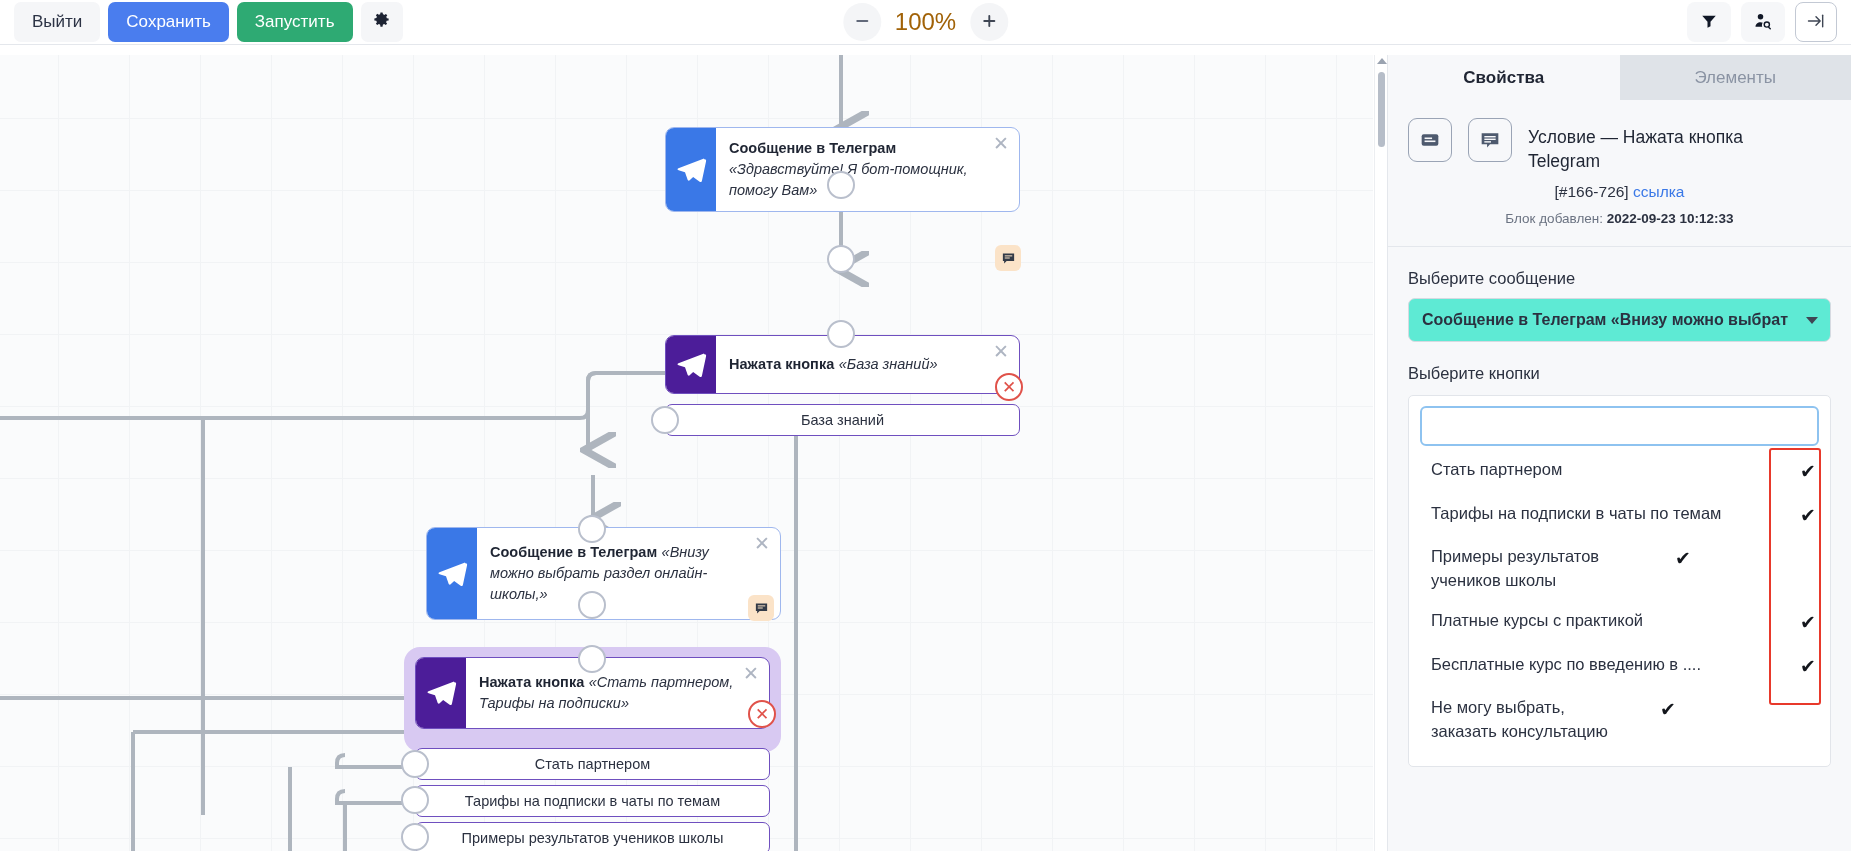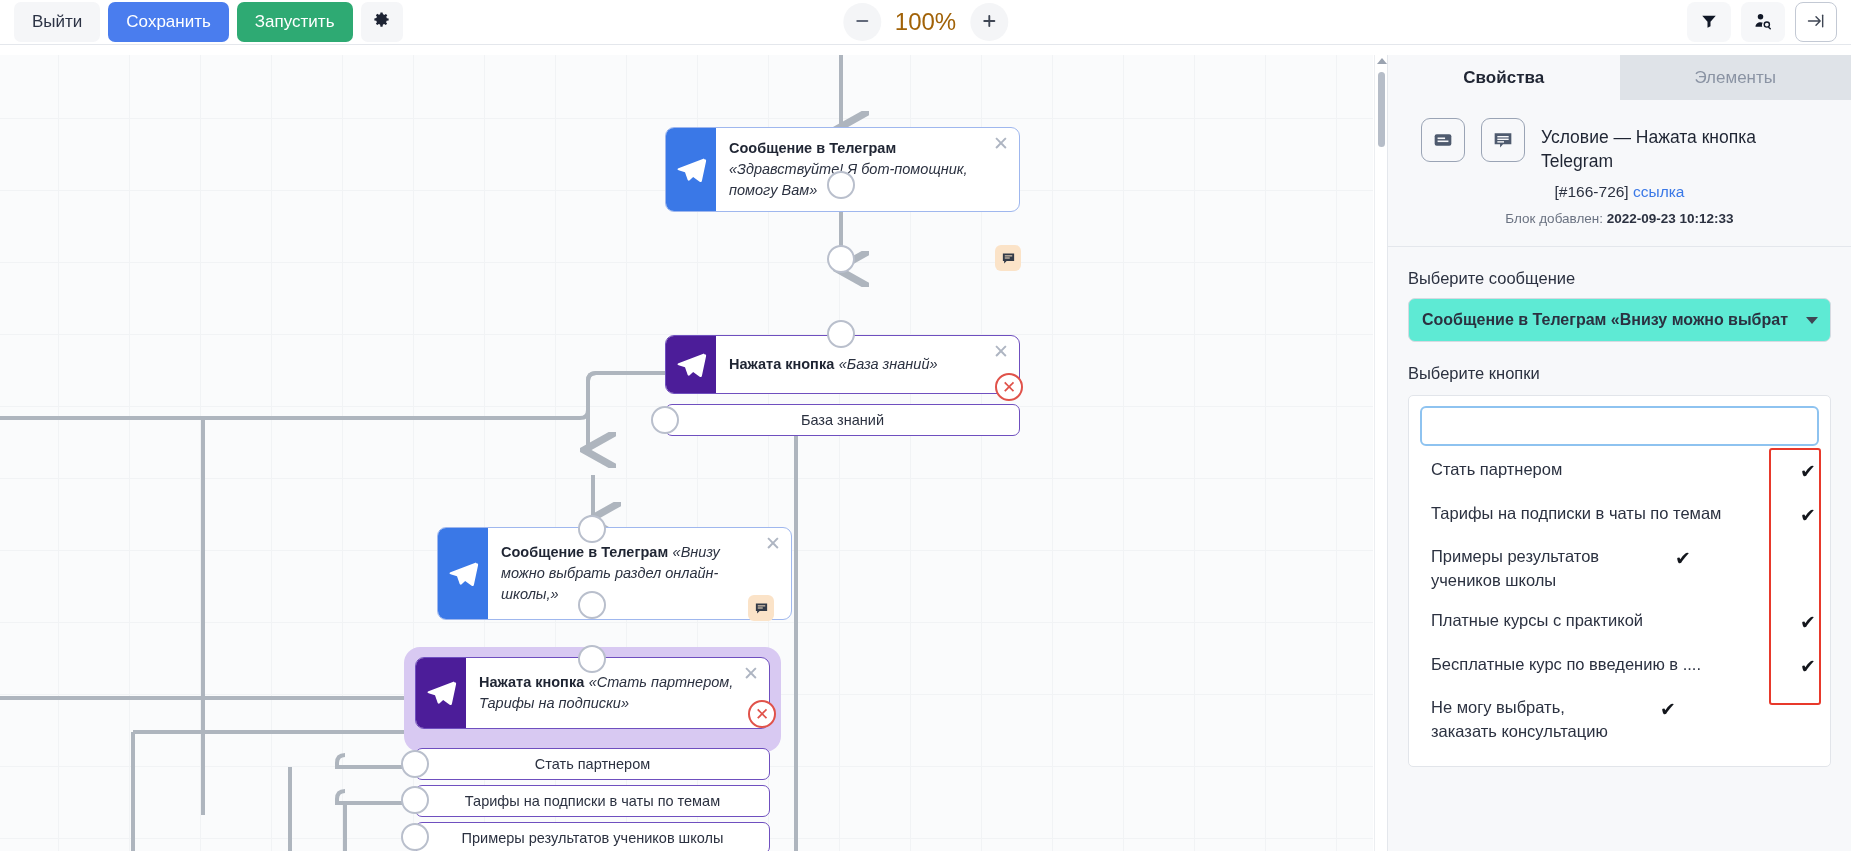--- a/index.html
+++ b/index.html
@@ -134,21 +134,21 @@
   }
   .tabs { display:flex; height:45px; }
   .tab {
     flex:1; display:flex; align-items:center; justify-content:center;
     font-size:17px; cursor:pointer;
   }
   .tab.inactive { background:#dfe3e8; color:#8a93a3; }
   .tab.active   { background:#f7f8fa; color:#1f2533; font-weight:bold; }
 
   .panel-head { padding:18px 20px 16px; text-align:center; }
-  .head-row { display:flex; align-items:flex-start; justify-content:flex-end; gap:16px; }
+  .head-row { display:flex; align-items:flex-start; justify-content:flex-start; gap:16px; }
   .sq-ico {
     width:44px; height:44px; flex:0 0 44px; border-radius:9px;
     border:1px solid #9aa4b5; background:#f7f8fa;
     display:flex; align-items:center; justify-content:center;
   }
   .head-title {
     font-size:17.5px; color:#1f2533; line-height:1.35; padding-top:8px;
     text-align:left; max-width:290px;
   }
   .head-id { margin-top:10px; font-size:15.5px; color:#2b3140; }
@@ -330,21 +330,21 @@
           <span class="node-t2">«База знаний»</span>
         </div>
         <div class="node-x">✕</div>
       </div>
     </div>
     <div class="port" style="left:827px; top:265px;"></div>
     <div class="badge-err" style="left:995px; top:318px;">✕</div>
     <div class="opt-row" style="left:665px; top:349px; width:355px;">База знаний</div>
     <div class="port" style="left:651px; top:351px;"></div>
 
-    <div class="node" style="left:437px; top:472px; width:355px;">
+    <div class="node" style="left:426px; top:472px; width:355px;">
       <div class="node-card blue">
         <div class="node-ico blue">
           <svg width="32" height="32" viewBox="0 0 24 24" fill="#ffffff">
               <path d="M21.8 3.3 2.6 10.7c-1 .4-1 1.1.1 1.4l4.8 1.5 1.9 5.6c.2.6.4.8.9.8.4 0 .6-.2.9-.5l2.4-2.3 4.9 3.6c.9.5 1.5.2 1.7-.8l3.1-14.6c.3-1.2-.5-1.8-1.5-1.4z"></path>
             </svg>
         </div>
         <div class="node-body" style="padding-top:14px;padding-bottom:14px;">
           <span class="node-t1">Сообщение в Телеграм</span>
           <span class="node-t2">«Внизу можно выбрать раздел онлайн-школы,»</span>
         </div>

